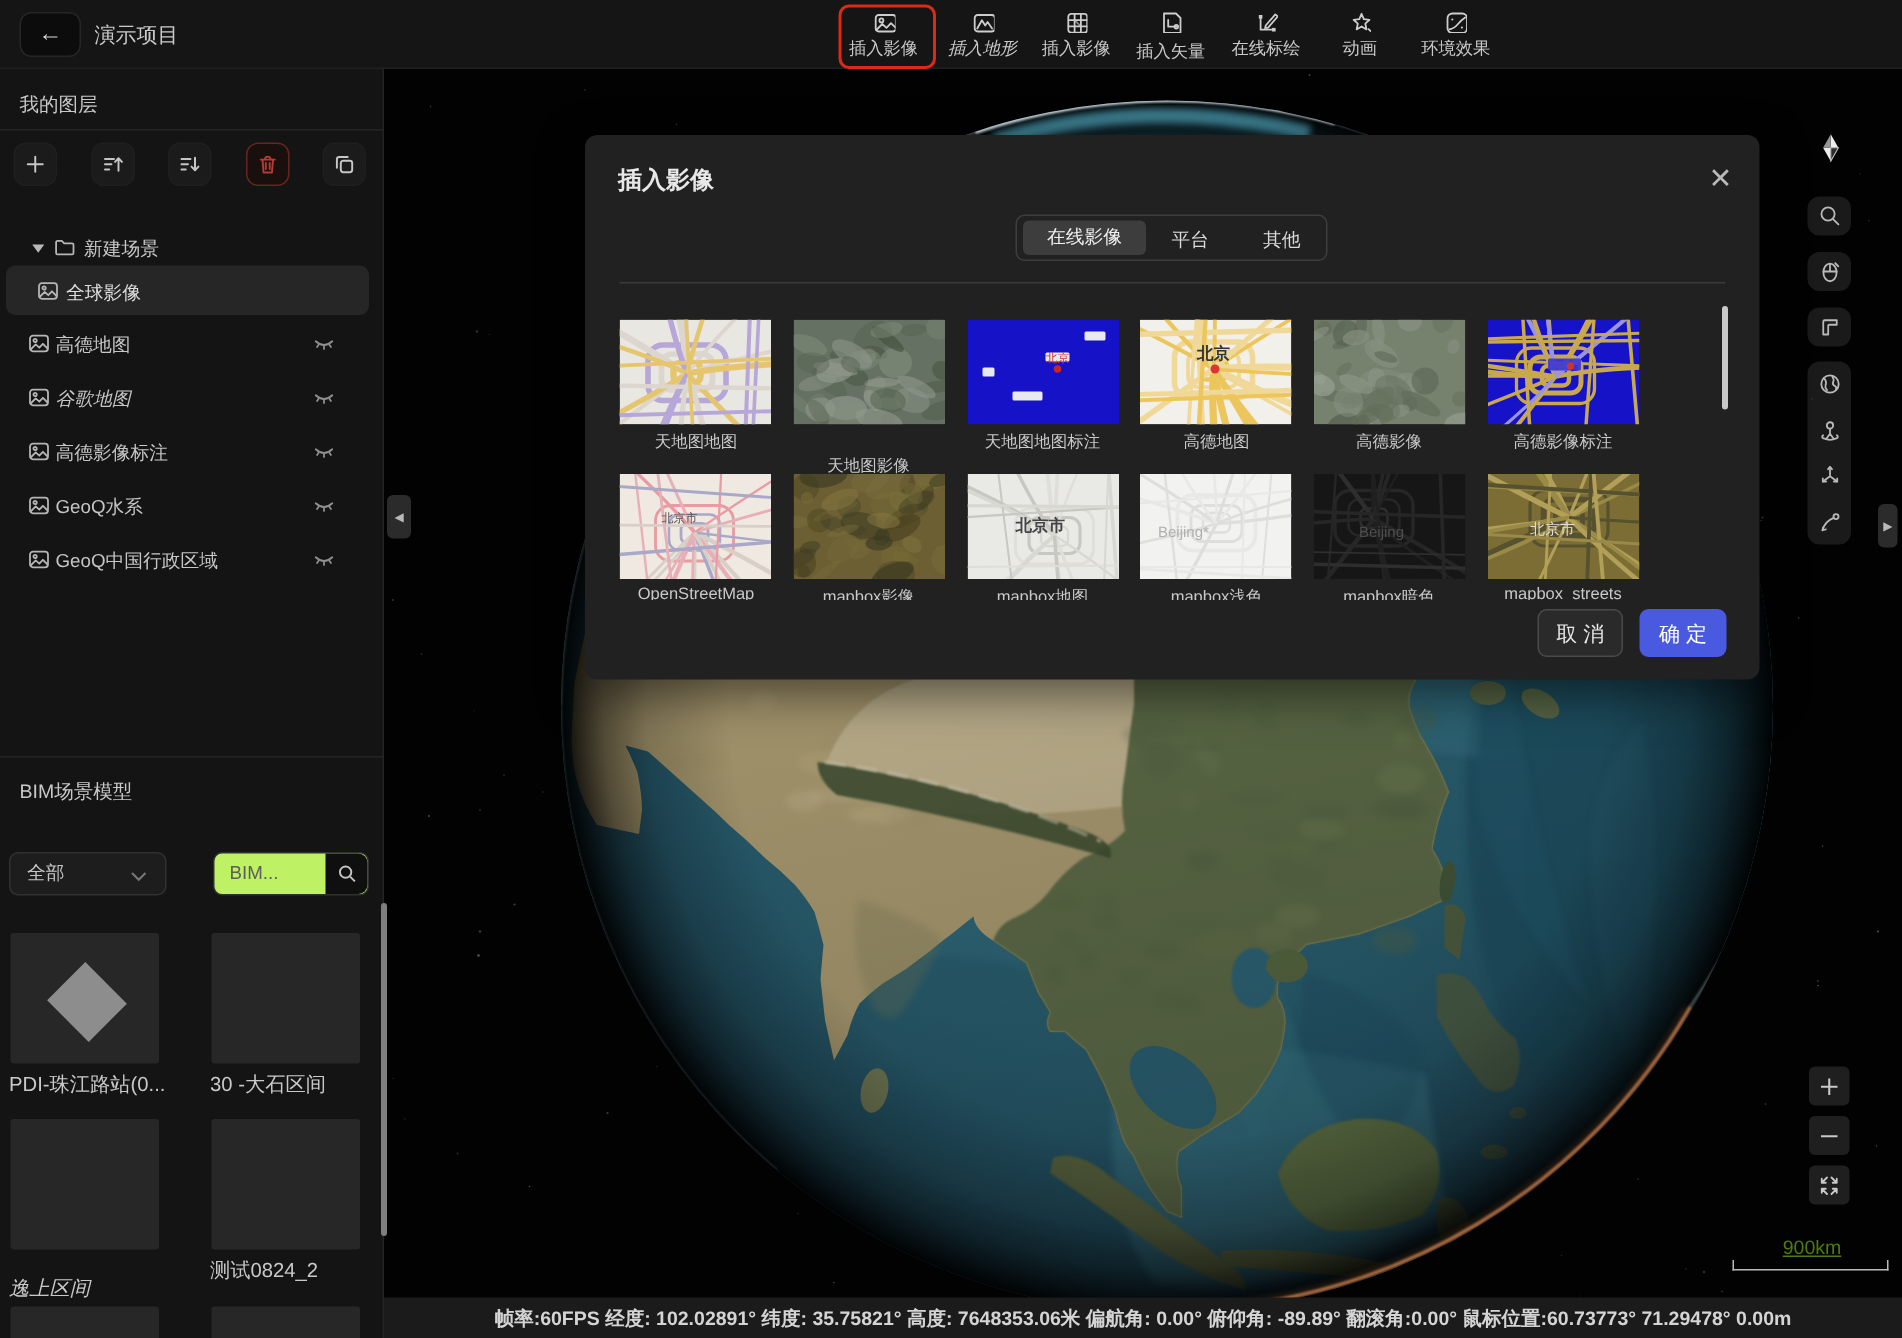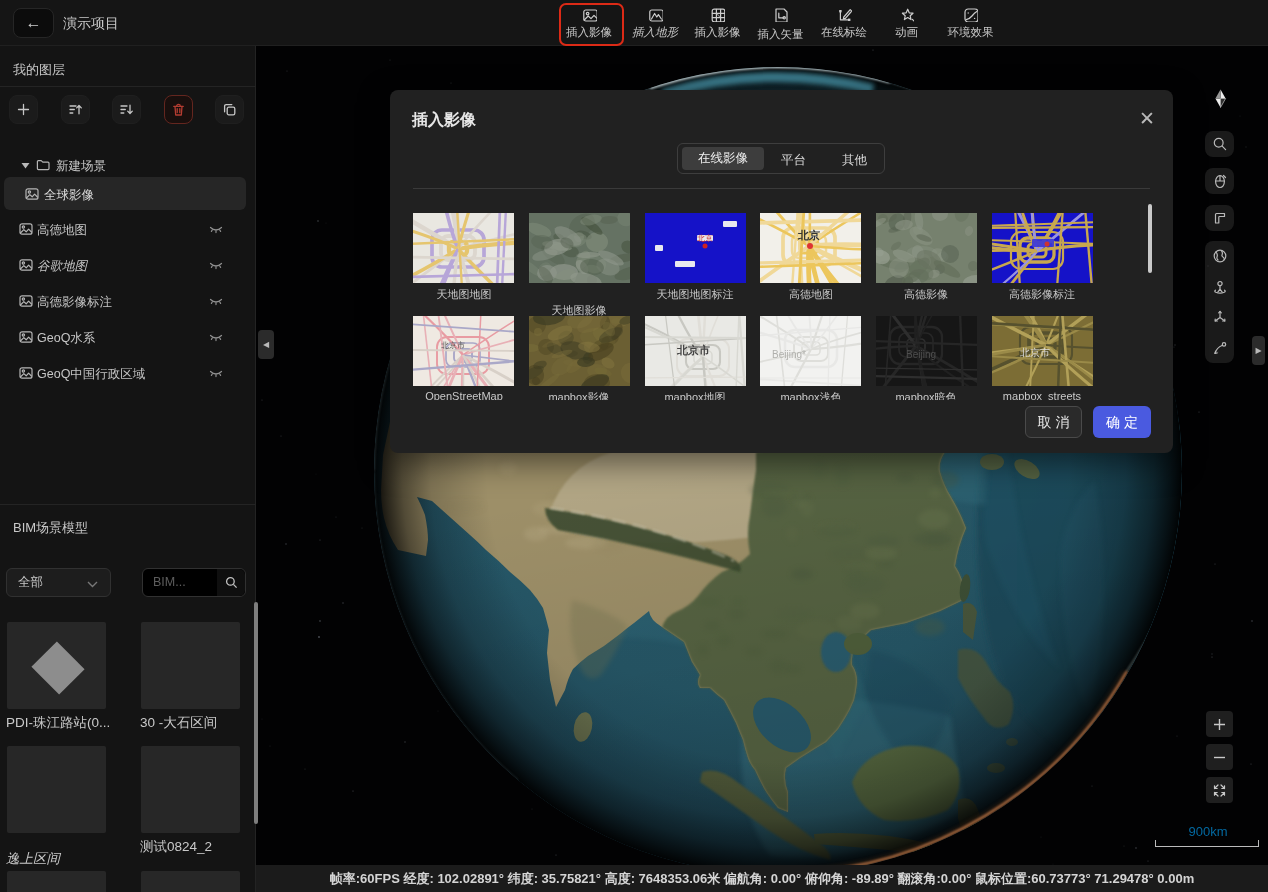--- a/index.html
+++ b/index.html
@@ -17,35 +17,35 @@
 #sidebar { position:absolute; left:0; top:46px; width:256px; height:846px; background:#141414; border-right:1px solid #232323; z-index:20; }
 .sechead { position:absolute; left:13px; color:#c8c8c8; font-size:13px;text-align:right; }
 .divider { position:absolute; left:0; width:256px; height:1px; background:#242424; }
 .sbtn { position:absolute; top:49px; width:29px; height:29px; background:#1b1b1b; border:1px solid #1f1f1f; border-radius:8px; display:flex; align-items:center; justify-content:center; }
 .treerow { position:absolute; left:0; width:256px; height:30px; color:#c6c6c6; font-size:12.5px; }
 .treerow .lbl { position:absolute; top:8px; }
 .treerow svg.eye { position:absolute; right:33px; top:9px; }
 #selrow { position:absolute; left:4px; top:131px; width:242px; height:33px; background:#262626; border-radius:6px; }
 
 #bimdrop { position:absolute; left:6px; top:522px; width:105px; height:29px; background:#1d1d1d; border:1px solid #313131; border-radius:6px; color:#c6c6c6; font-size:12.5px; line-height:27px; padding-left:11px; }
-#bimsearch { position:absolute; left:142px; top:522px; width:104px; height:29px; background:#000000; border:1px solid #313131; border-radius:6px; color:#5e5e5e; font-size:12.5px; line-height:27px; padding-left:10px; }
+#bimsearch { position:absolute; left:142px; top:522px; width:104px; height:29px; background:#bef264; border:1px solid #313131; border-radius:6px; color:#5e5e5e; font-size:12.5px; line-height:27px; padding-left:10px; }
 #bimsbtn { position:absolute; right:0px; top:0px; width:28px; height:27px; background:#0f0f0f; border-radius:0 6px 6px 0; display:flex; align-items:center; justify-content:center; }
 .bthumb { position:absolute; width:99px; height:87px; background:#272727; border-radius:2px; }
 .blabel { position:absolute; width:112px; color:#c9c9c9; font-size:13.5px; white-space:nowrap; overflow:hidden; }
 #bimscroll { position:absolute; left:254px; top:556px; width:4px; height:222px; background:#7e7e7e; border-radius:2px; z-index:5; }
 
 #map { position:absolute; left:256px; top:46px; width:1012px; height:846px; background:#020203; overflow:hidden; z-index:1; }
 #statusbar { position:absolute; left:256px; bottom:0; width:1012px; height:27px; background:#1b1b1b; z-index:10; text-align:center; color:#d4d4d4; font-size:13px; font-weight:bold; line-height:27px; letter-spacing:0; }
 #lefttab { position:absolute; left:258px; top:330px; width:16px; height:29px; background:#2b2b2b; border-radius:4px; z-index:11; color:#b9b9b9; font-size:8px; text-align:center; line-height:29px; }
 #righttab { position:absolute; left:1252px; top:336px; width:13px; height:29px; background:#2b2b2b; border-radius:4px; z-index:11; color:#b9b9b9; font-size:8px; text-align:center; line-height:29px; }
 .rbtn { position:absolute; left:1205px; width:29px; height:26px; background:#1e1e1ed9; border-radius:8px; display:flex; align-items:center; justify-content:center; z-index:11; }
 .rgroup { position:absolute; left:1205px; top:241px; width:29px; height:122px; background:#1e1e1ed9; border-radius:8px; z-index:11; }
 .rgroup div { width:29px; height:30.5px; display:flex; align-items:center; justify-content:center; }
 .zbtn { position:absolute; left:1206px; width:27px; height:26px; background:#222222e6; border-radius:4px; display:flex; align-items:center; justify-content:center; z-index:11; color:#cccccc; }
-#scalebar { position:absolute; left:1155px; top:824px; width:106px; height:24px; z-index:11; color:#0369a1; font-size:13px; text-align:center; }
+#scalebar { position:absolute; left:1155px; top:824px; width:106px; height:24px; z-index:11; color:#4d7c0f; font-size:13px; text-align:center;text-decoration:underline; }
 #scalebar .brk { position:absolute; left:0; top:16px; width:104px; height:7px; border-left:1.5px solid #bbb; border-right:1.5px solid #bbb; border-bottom:1.5px solid #bbb; }
 
 #modal { position:absolute; left:390px; top:90px; width:783px; height:363px; background:#212121; border-radius:8px; box-shadow:0 10px 30px rgba(0,0,0,.5); z-index:40; }
 #mtitle { position:absolute; left:22px; top:20px; color:#e8e8e8; font-size:16px; font-weight:bold; }
 #mclose { position:absolute; right:18px; top:17px; color:#b9b9b9; font-size:19px; }
 #tabs { position:absolute; left:287px; top:53px; width:208px; height:31px; border:1px solid #3e3e3e; border-radius:6px; }
 #tabact { position:absolute; left:4px; top:3px; width:82px; height:23px; background:#3d3d3d; border-radius:4px; color:#f0f0f0; font-size:12.5px; text-align:center; line-height:23px; }
 .tab { position:absolute; top:8px; color:#dadada; font-size:12.5px; }
 #mdivider { position:absolute; left:23px; top:98px; width:737px; height:1px; background:#3a3a3a; }
 #mgrid { position:absolute; left:0px; top:99px; width:783px; height:211px; overflow:hidden; }

